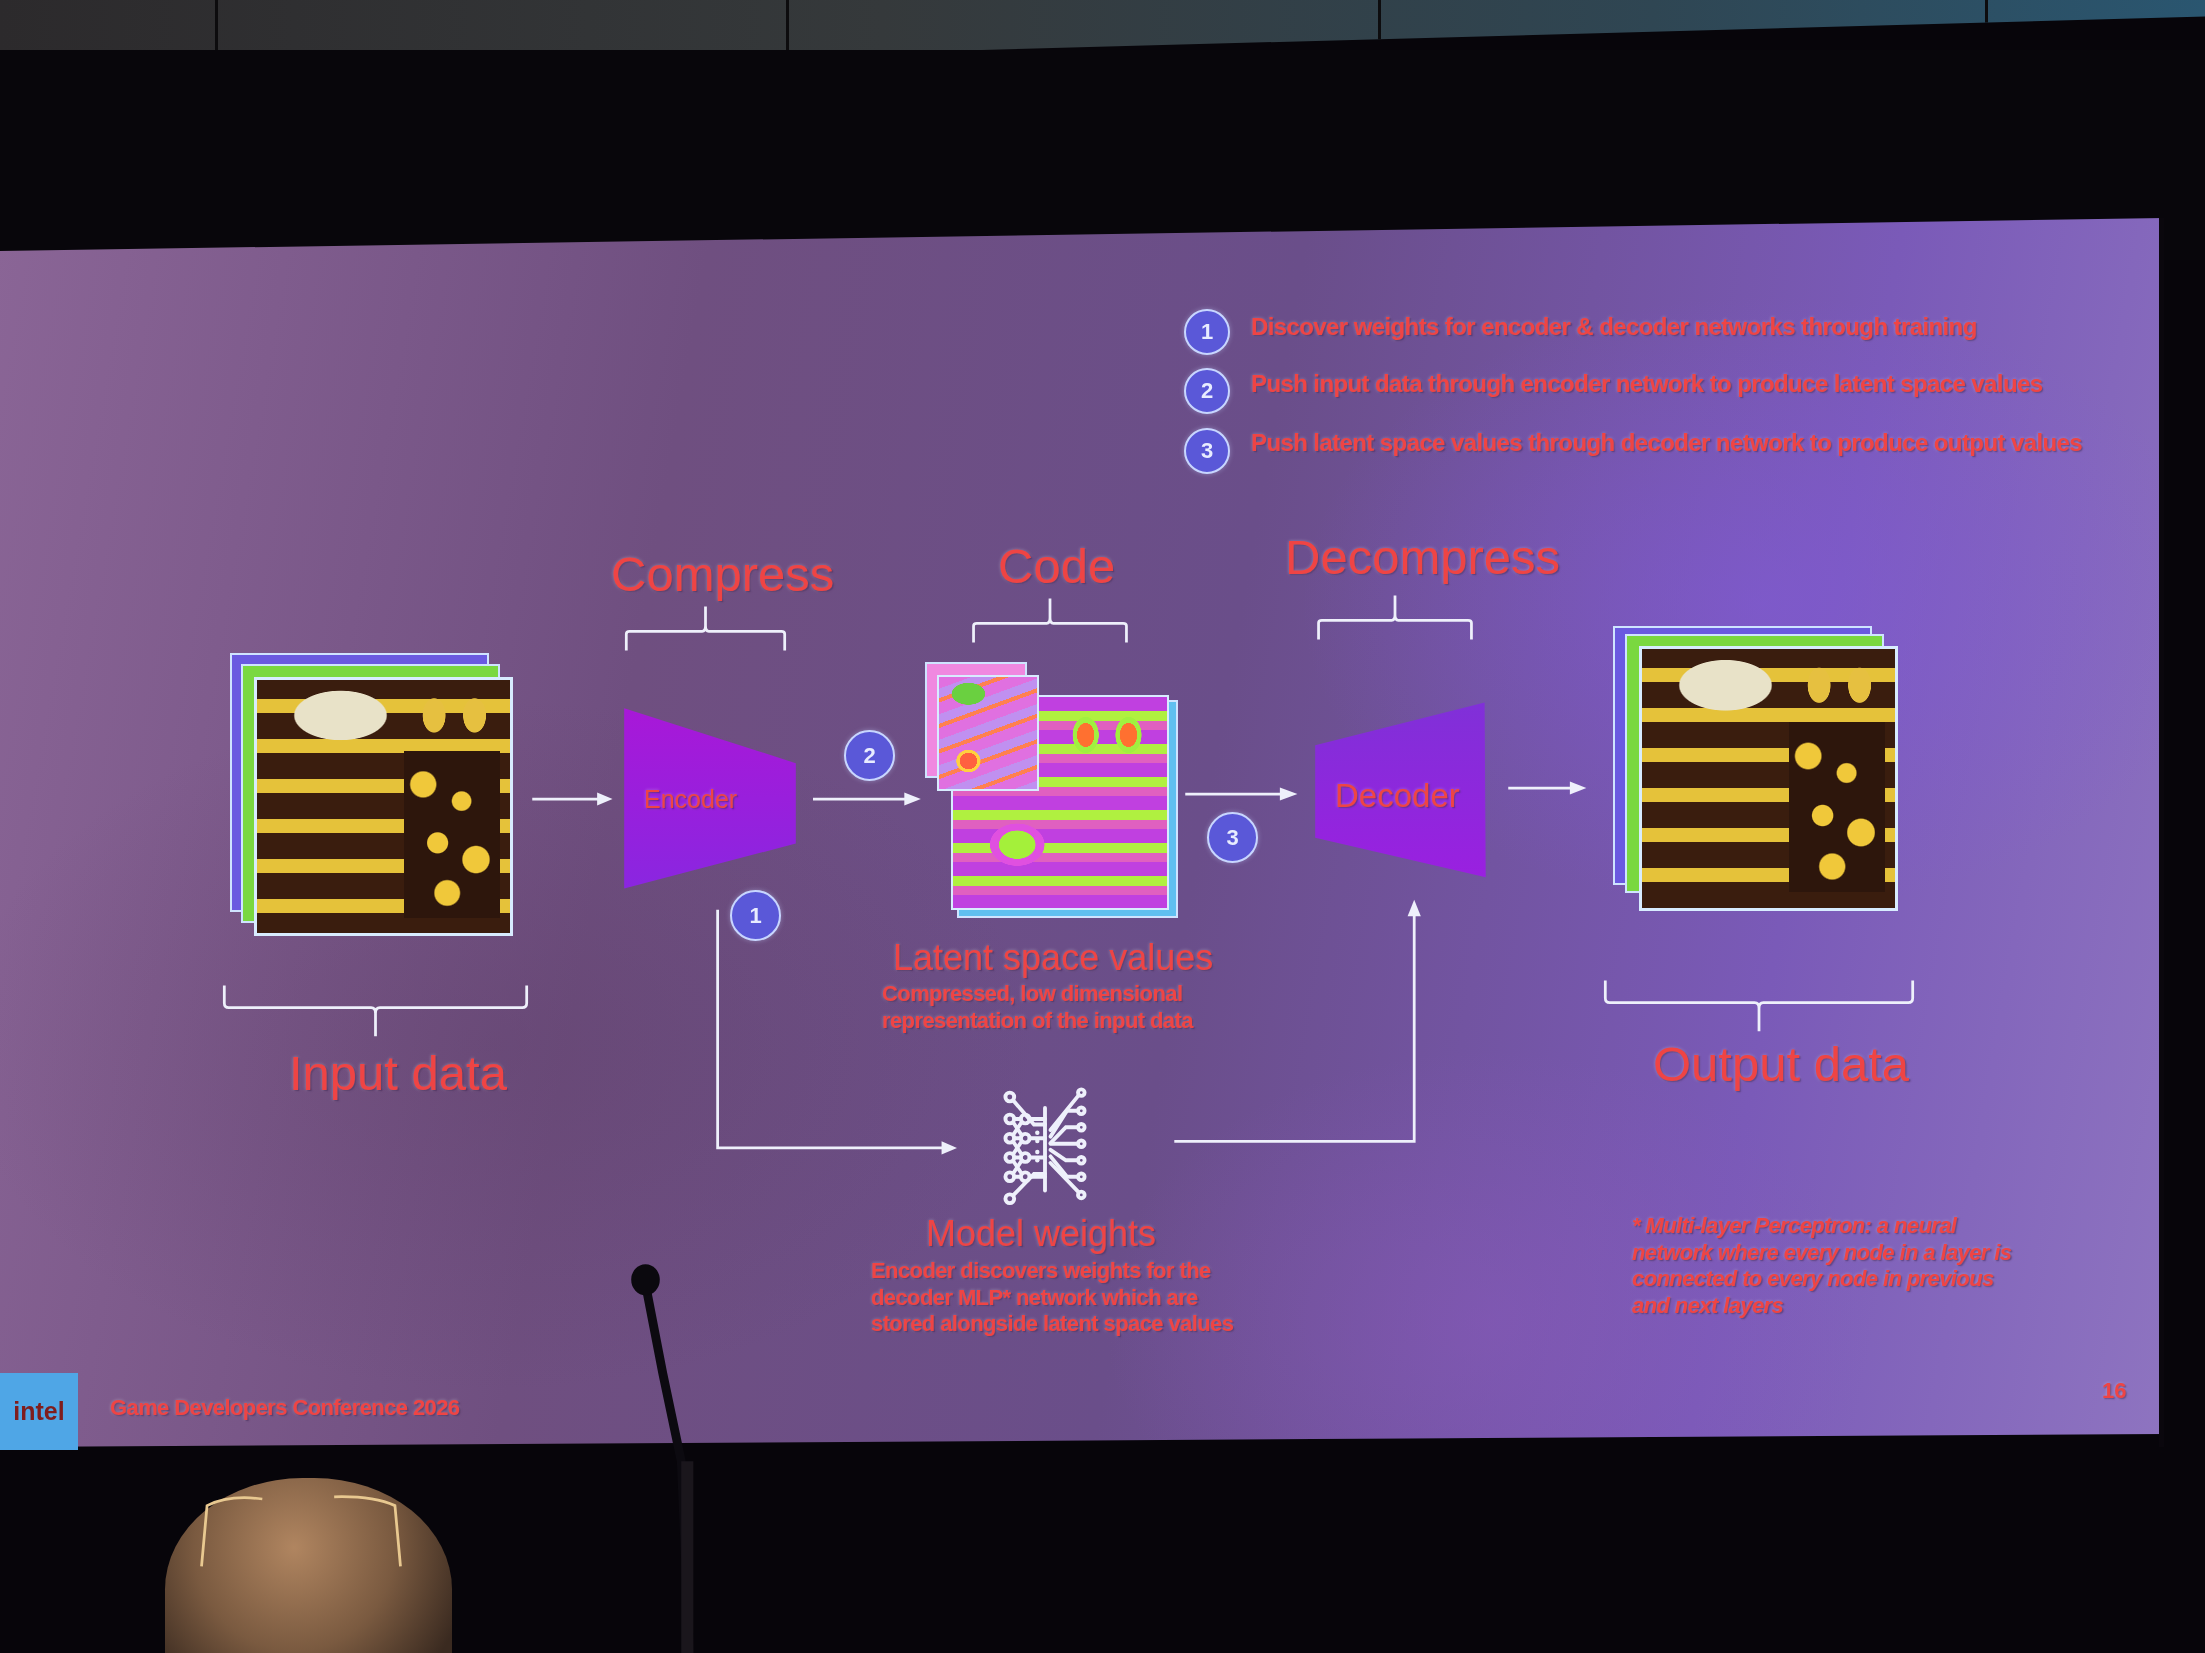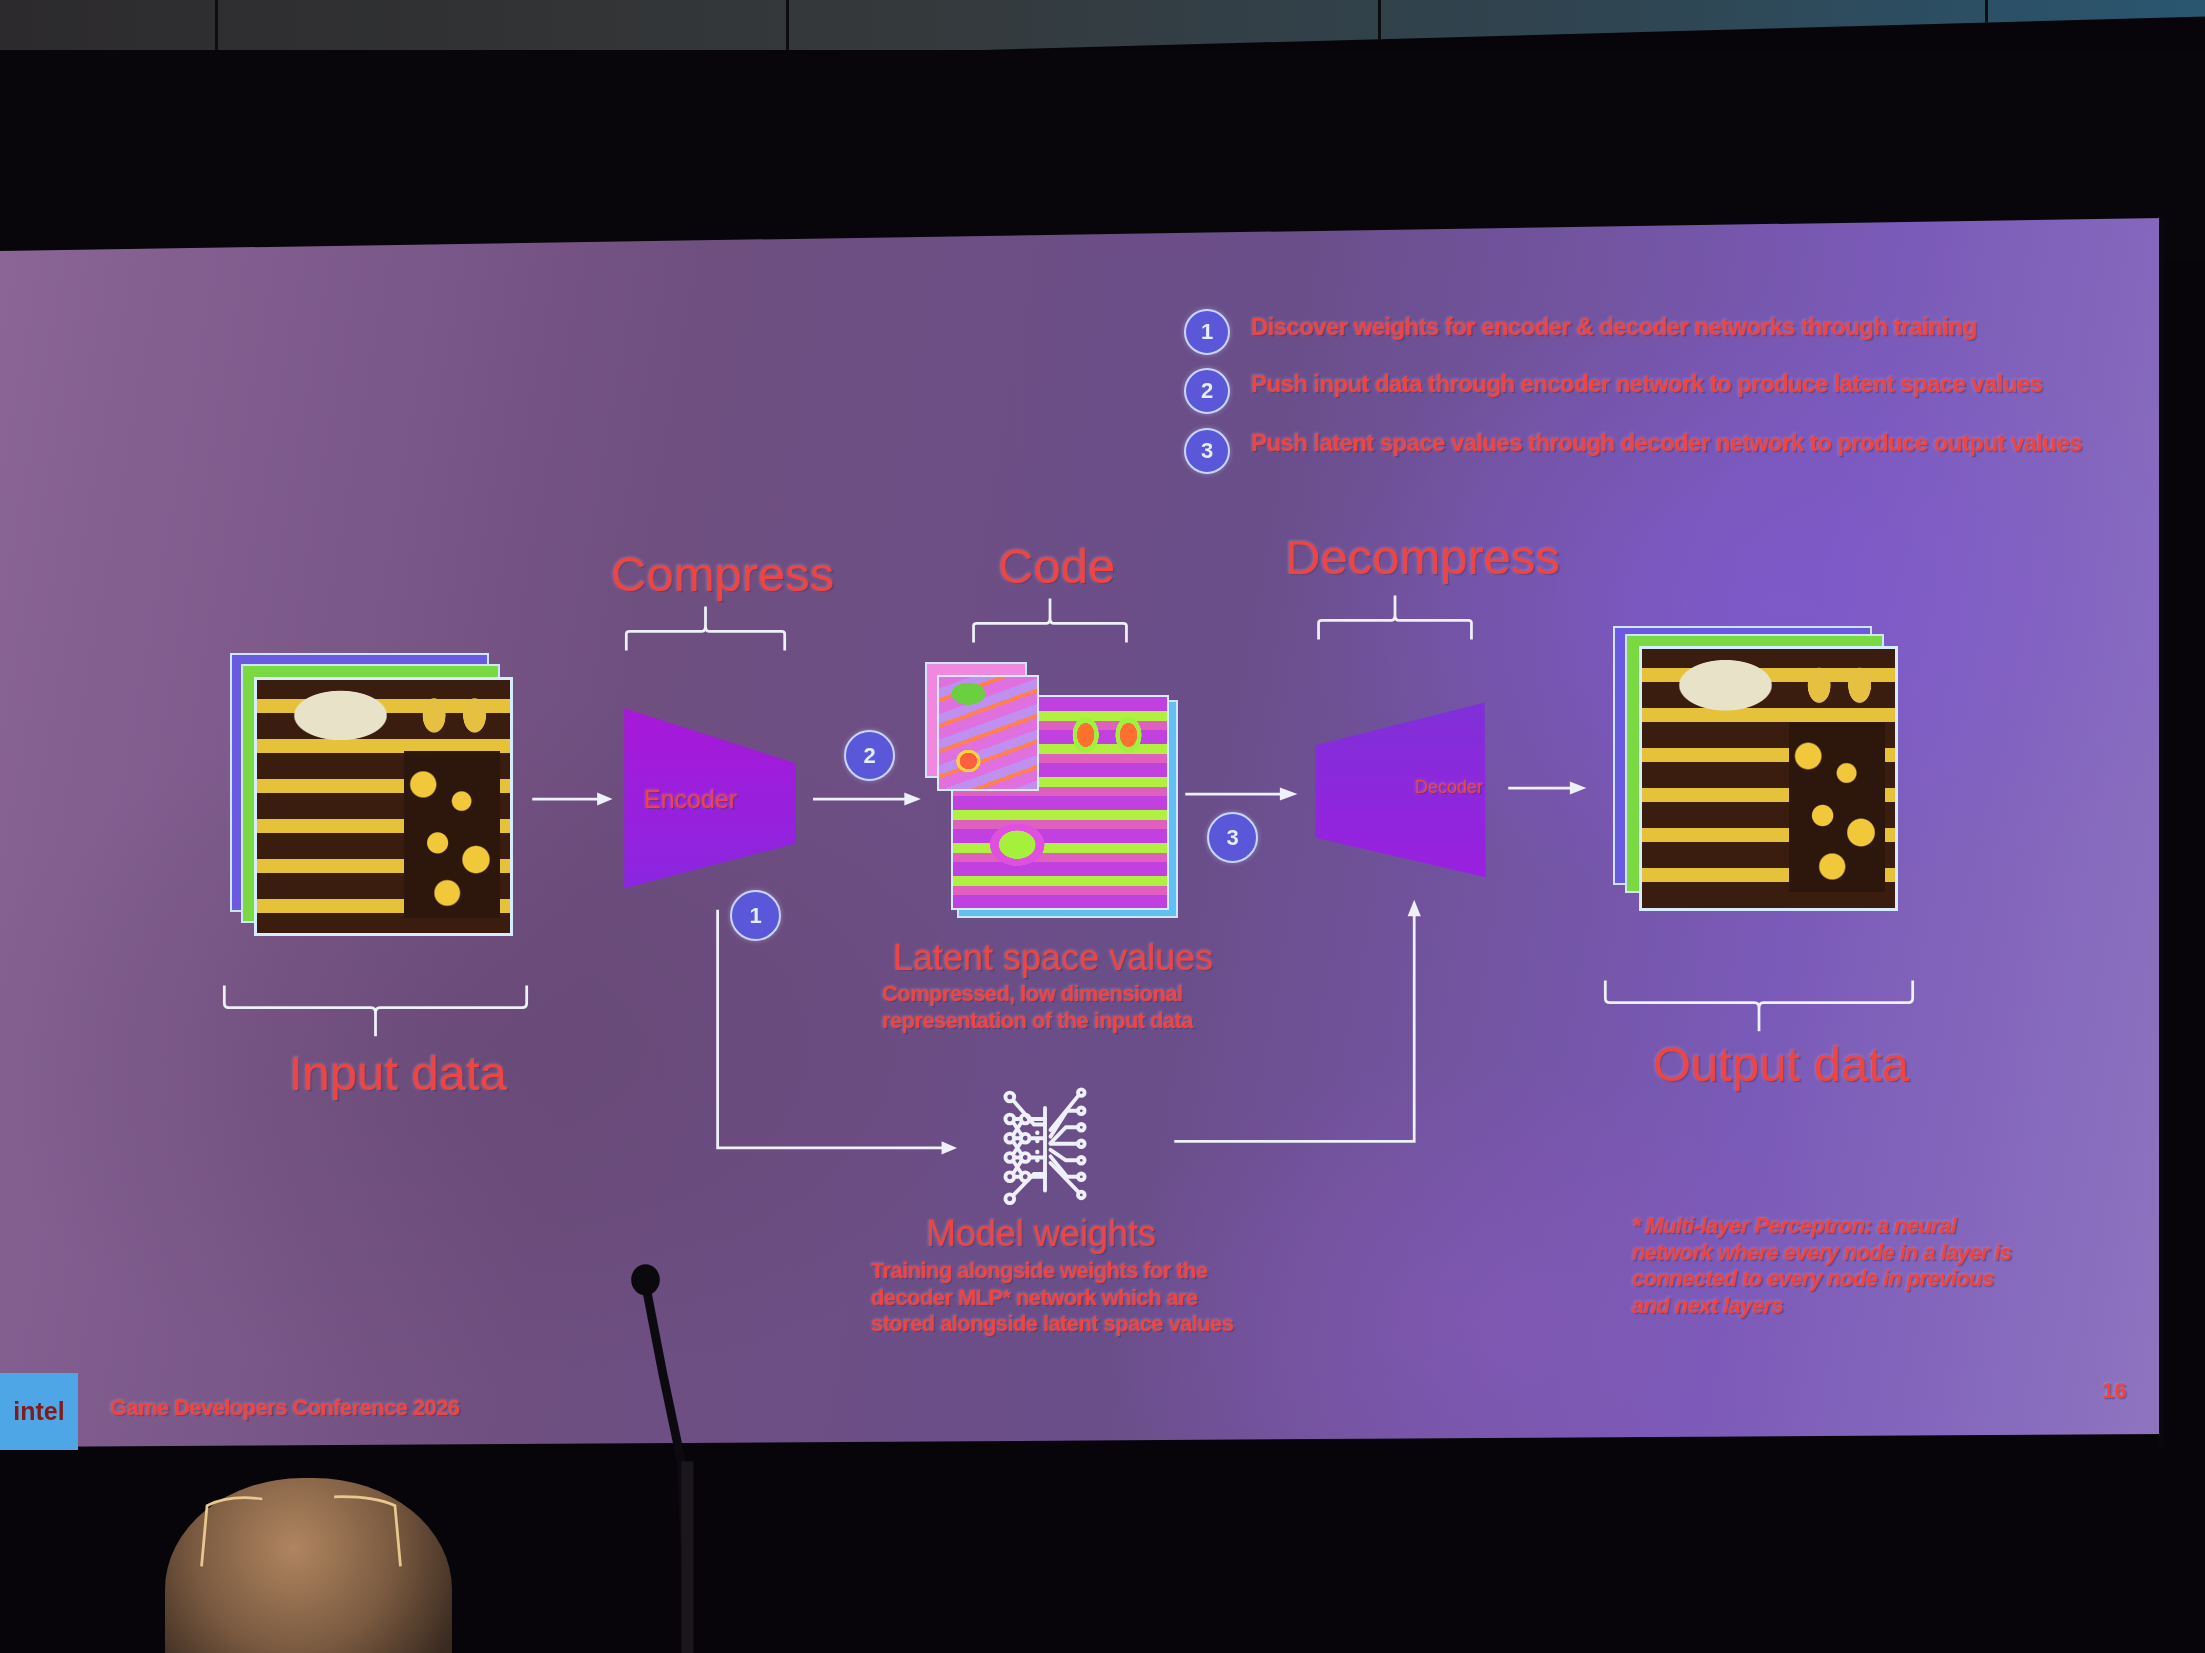--- a/index.html
+++ b/index.html
@@ -184,21 +184,21 @@
 
 <svg class="trap" style="left:1313px;top:700px" width="176" height="182" viewBox="0 0 320 330">
   <defs>
       <linearGradient id="decg" x1="0" y1="0" x2="0" y2="1">
         <stop offset="0" stop-color="#8030d8"></stop>
         <stop offset="1" stop-color="#9a20e0"></stop>
       </linearGradient>
     </defs>
   <polygon points="4,82 312,4 314,322 4,250" fill="url(#decg)"></polygon>
 </svg>
-<div class="txt" style="left:1415px;top:777px;font-size:18px">Decoder</div>
+<div class="txt" style="left:1335px;top:777px;font-size:33px">Decoder</div>
 
 <svg class="arrow" style="left:1508px;top:777px" width="83" height="22" viewBox="0 0 150 40">
   <line x1="0" y1="20" x2="115" y2="20" stroke="#eef0fb" stroke-width="5"></line>
   <polygon points="112,8 142,20 112,32" fill="#eef0fb"></polygon>
 </svg>
 
 <div>
   <div class="stack-layer" style="left:1613px;top:626px;width:259px;height:259px;background:#6a5ae0"></div>
   <div class="stack-layer" style="left:1625px;top:634px;width:259px;height:259px;background:#7ad840"></div>
   <div class="bee-art" style="left:1639px;top:646px;width:259px;height:265px"></div>
@@ -252,21 +252,21 @@
   </g>
   <g fill="#eef0fb">
       <circle cx="66" cy="85" r="4"></circle>
       <circle cx="66" cy="100" r="4"></circle>
       <circle cx="66" cy="120" r="4"></circle>
       <circle cx="66" cy="135" r="4"></circle>
     </g>
 </svg>
 <div class="txt caption-title" style="left:926px;top:1213px">Model weights</div>
 <div class="txt caption-sub" style="left:871px;top:1258px;width:386px">
-  <div>Training alongside weights for the</div>
+  <div>Encoder discovers weights for the</div>
   <div>decoder MLP* network which are</div>
   <div>stored alongside latent space values</div>
 </div>
 
 <div class="txt footnote" style="left:1632px;top:1213px;width:430px">
   <div>* Multi-layer Perceptron: a neural</div>
   <div>network where every node in a layer is</div>
   <div>connected to every node in previous</div>
   <div>and next layers</div>
 </div>

